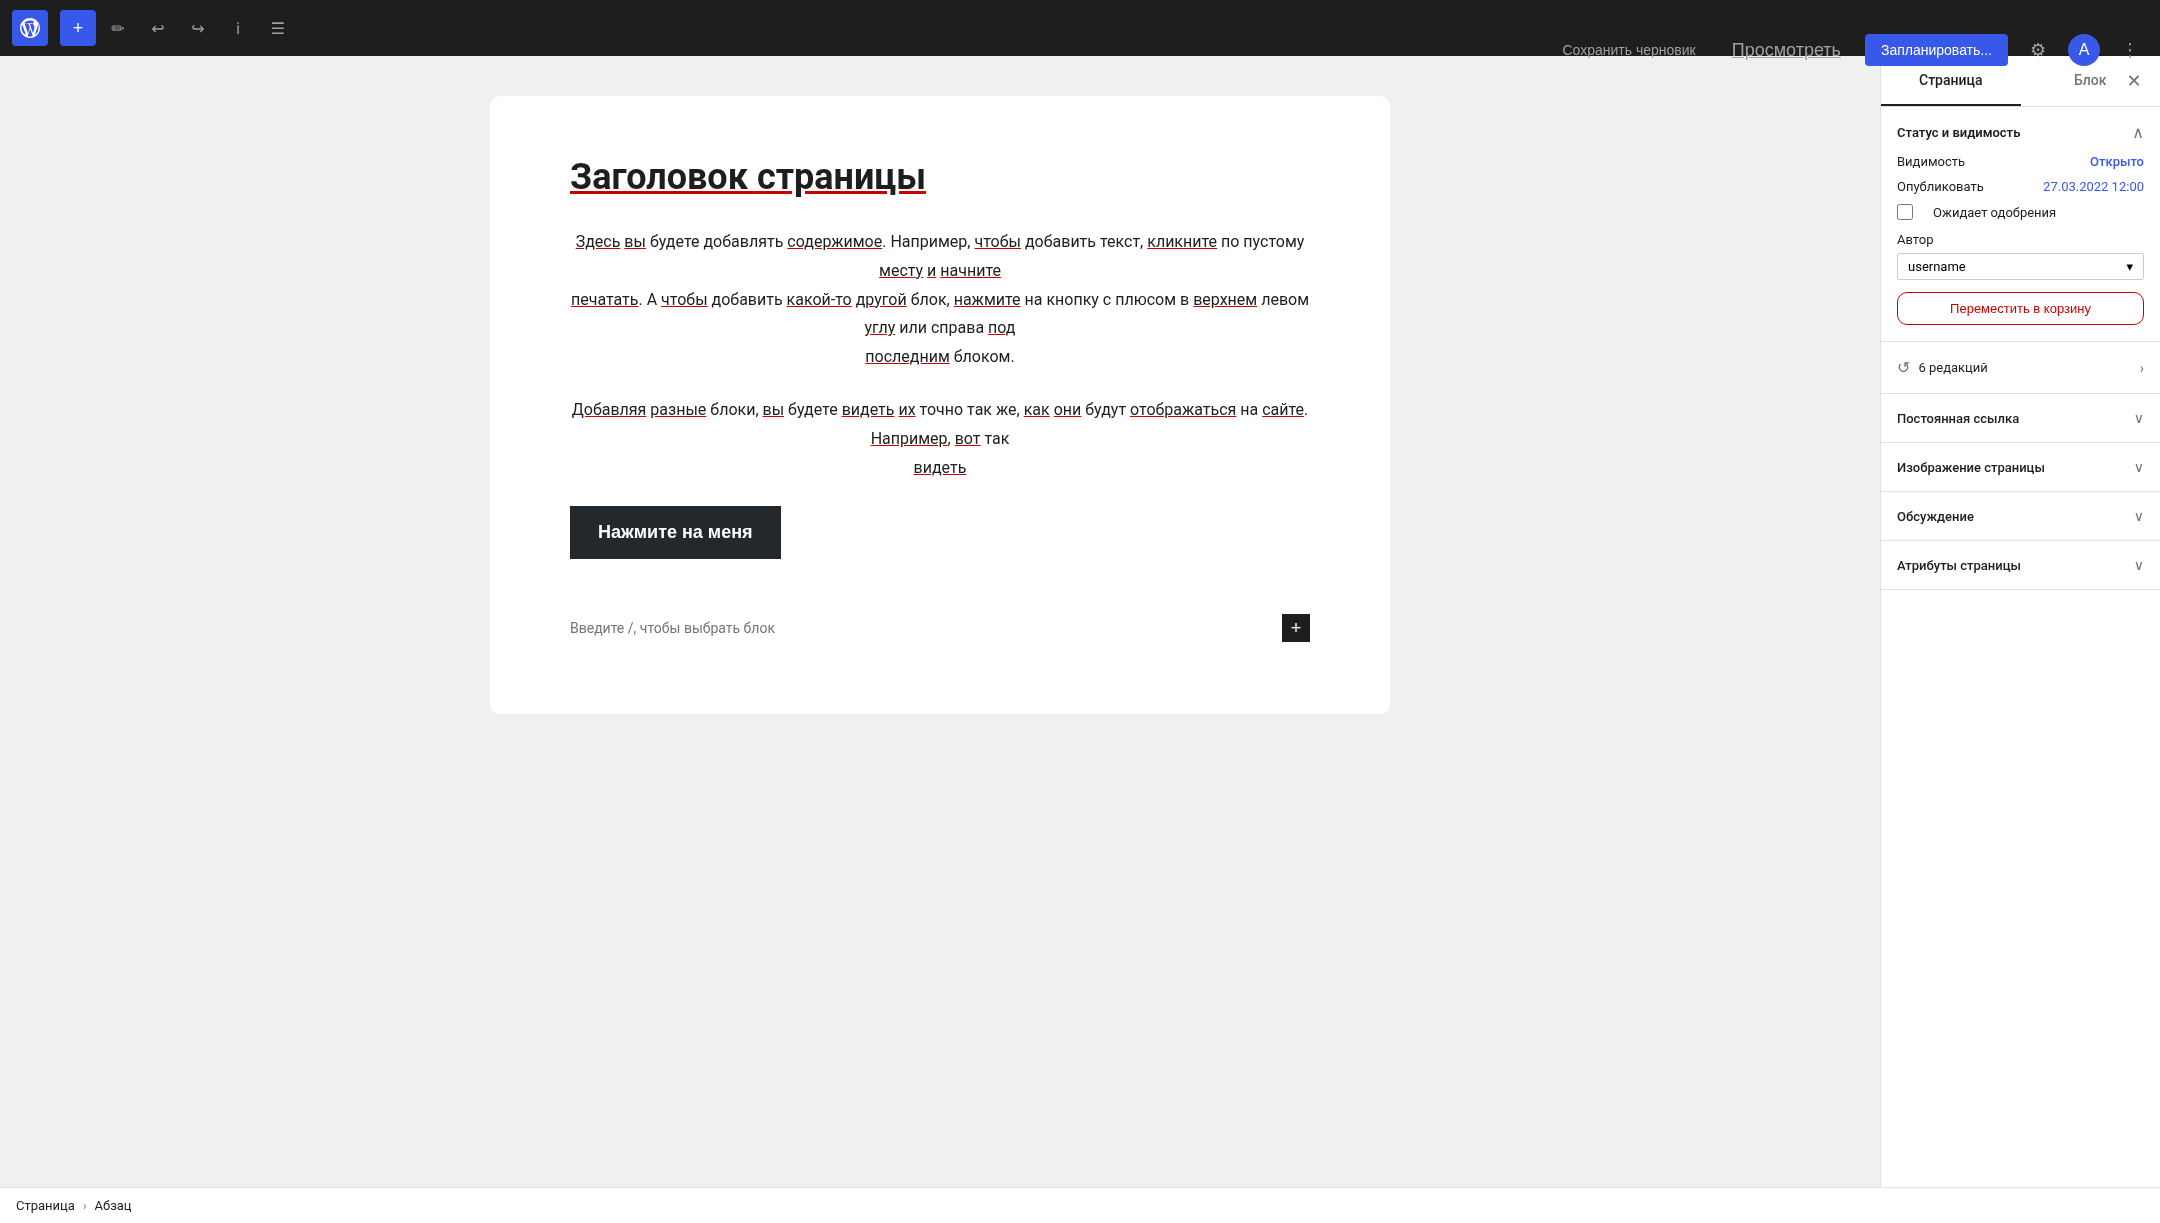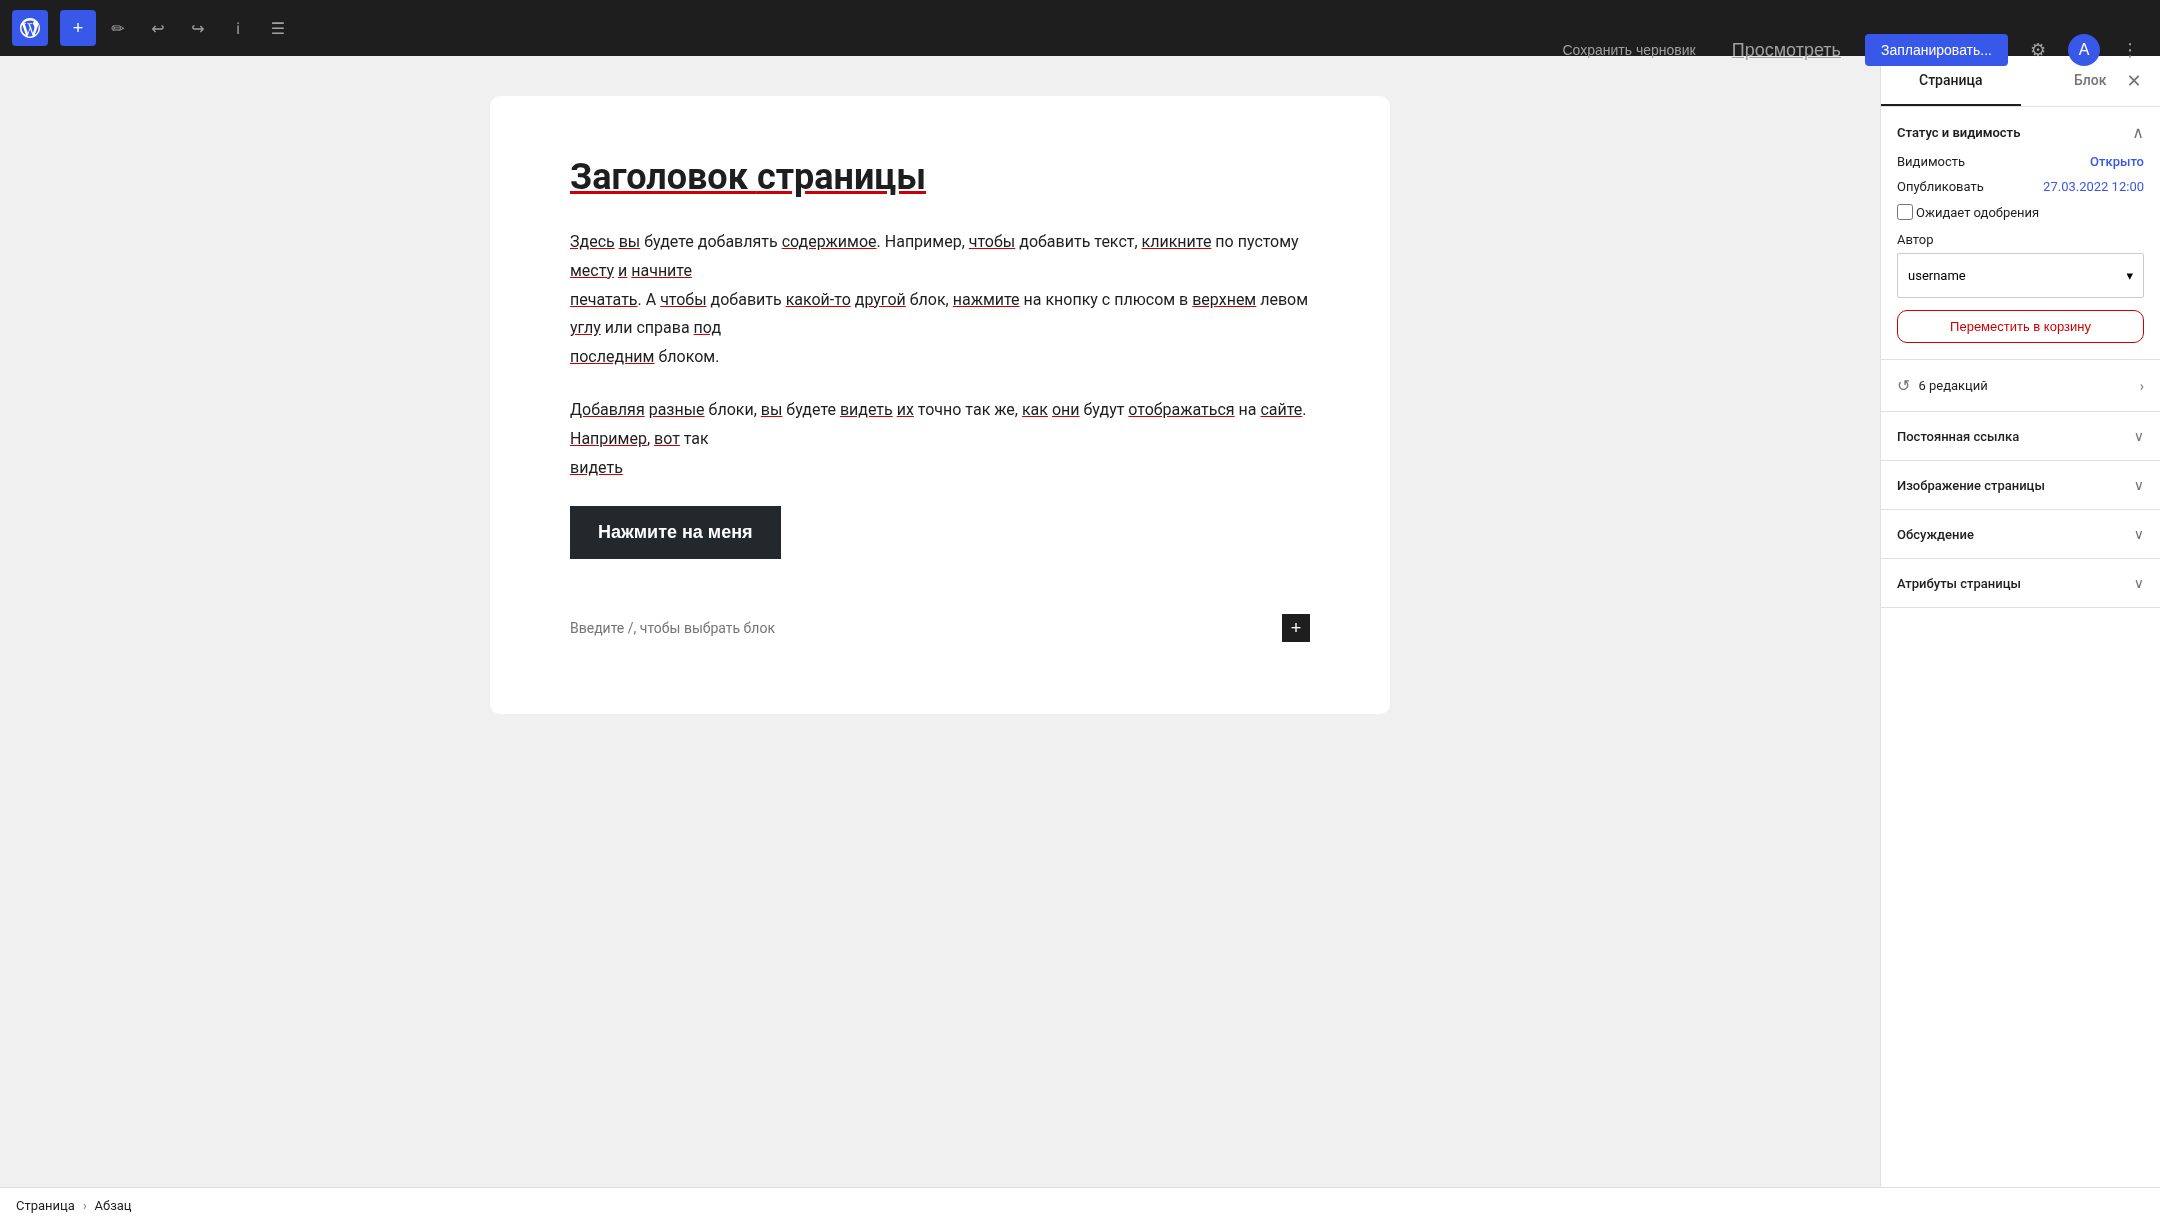--- a/index.html
+++ b/index.html
@@ -118,20 +118,21 @@
     }
     .page-title span {
       text-decoration: underline;
       text-decoration-color: #c00;
     }
     .content-paragraph {
       font-size: 16px;
       line-height: 1.8;
       color: #1e1e1e;
       margin-bottom: 24px;
+      text-align: center;
     }
     .content-paragraph a, .content-paragraph .underline-word {
       text-decoration: underline;
       text-decoration-color: #c00;
       color: inherit;
     }
     .cta-button {
       display: inline-block;
       background: #23282d;
       color: white;
@@ -264,21 +265,21 @@
       color: #3858e9;
       font-weight: 500;
     }
     .sidebar-date-value {
       font-size: 13px;
       color: #3858e9;
     }
     .checkbox-row {
       display: flex;
       align-items: center;
-      gap: 3px;
+      gap: 20px;
       margin-bottom: 12px;
     }
     .checkbox-row input[type="checkbox"] {
       width: 16px; height: 16px;
       cursor: pointer;
     }
     .checkbox-label {
       font-size: 13px;
       color: #1e1e1e;
     }
@@ -286,21 +287,21 @@
       font-size: 13px;
       color: #1e1e1e;
       margin-bottom: 6px;
     }
     .author-select {
       display: flex;
       align-items: center;
       justify-content: space-between;
       border: 1px solid #ccc;
       border-radius: 2px;
-      padding: 14px 10px;
+      padding: 5px 10px;
       font-size: 13px;
       cursor: pointer;
       width: 100%;
       background: white;
       margin-bottom: 12px;
     }
     .btn-trash {
       border: 1px solid #c00;
       color: #c00;
       background: transparent;

